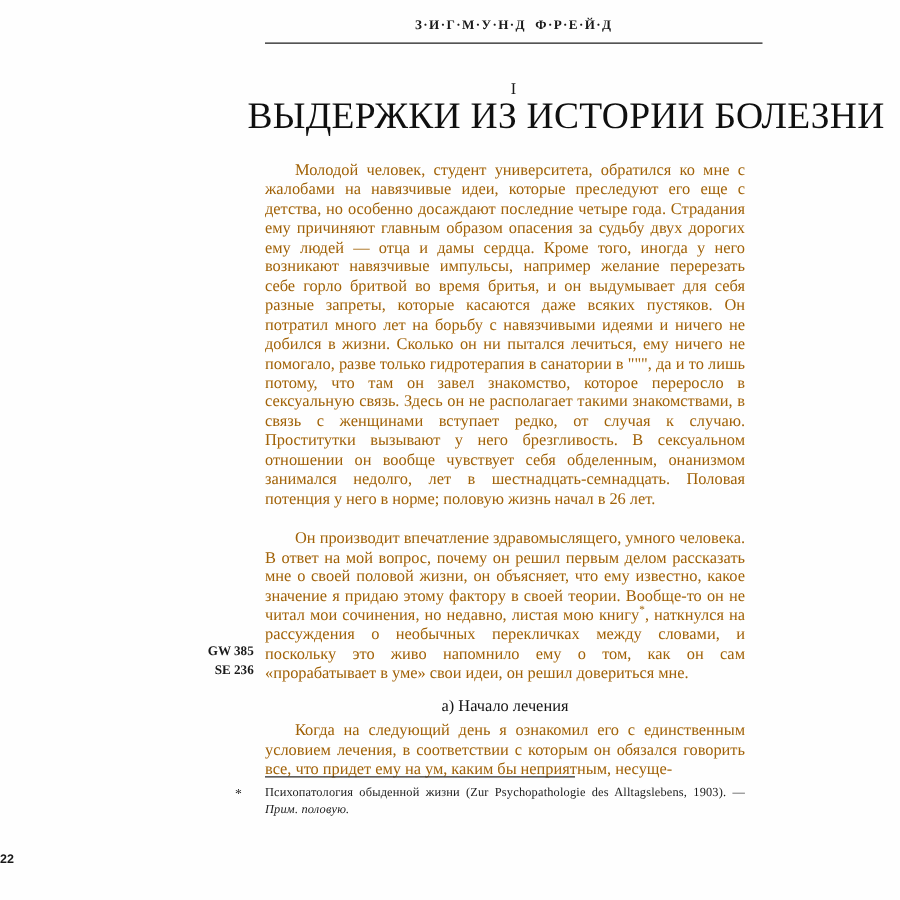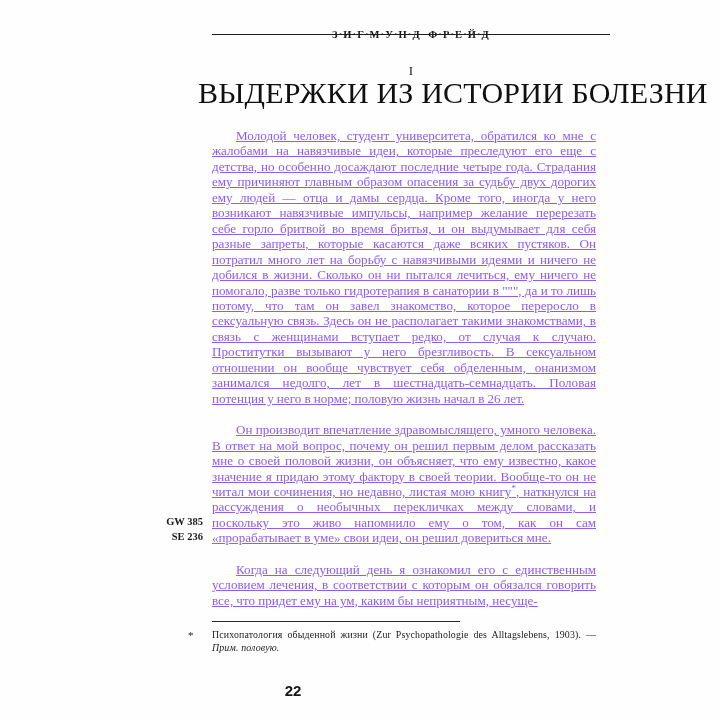--- a/index.html
+++ b/index.html
@@ -22,21 +22,21 @@
     inset: 0;
     width: 720px;
     height: 720px;
     background: #fefefe;
   }
 
   
   .running-head {
     position: absolute;
     left: 212px;
-    top: 28px;
+    top: 14px;
     width: 398px;
     text-align: center;
   }
   .running-head-text {
     font-family: "Liberation Serif", "DejaVu Serif", serif;
     font-size: 10.5px;
     font-weight: bold;
     letter-spacing: 1.1px;
     color: #1a1a1a;
     white-space: pre;
@@ -98,25 +98,24 @@
     left: 212px;
     top: 128px;
     width: 384px;
   }
   p.para {
     margin: 0;
     font-size: 13.1px;
     line-height: 15.45px;
     text-align: justify;
     text-indent: 24px;
-    color: #8b5cf6;
+    color: #a16207;
     -webkit-hyphens: none;
     hyphens: none;
     word-spacing: -0.1px;
-    text-decoration: underline;
   }
   p.para + p.para { margin-top: 16px; }
 
   .subheading {
     margin: 11px 0 4px 0;
     text-align: center;
     font-size: 13.1px;
     line-height: 15.45px;
     color: #131313;
   }
@@ -160,23 +159,22 @@
     letter-spacing: 0.15px;
   }
   .footnote .fn-body i { font-style: italic; }
 
   
   .folio {
     position: absolute;
     left: 0;
     top: 682px;
     width: 586px;
-    text-align: center;
     font-family: "Liberation Sans", "DejaVu Sans", sans-serif;
-    font-size: 15px;
+    font-size: 10px;
     font-weight: bold;
     color: #171717;
   }
 </style>
 </head>
 <body>
 
 <div class="page">
 
   <div class="running-head">
@@ -192,20 +190,21 @@
     <div>GW 385</div>
     <div>SE 236</div>
   </div>
 
   <div class="body-col">
 
     <p class="para">Молодой человек, студент университета, обратился ко мне с жалобами на навязчивые идеи, которые преследуют его еще с детства, но особенно досаждают последние четыре года. Страдания ему причиняют главным образом опасения за судьбу двух дорогих ему людей — отца и дамы сердца. Кроме того, иногда у него возникают навязчивые импульсы, например желание перерезать себе горло бритвой во время бритья, и он выдумывает для себя разные запреты, которые касаются даже всяких пустяков. Он потратил много лет на борьбу с навязчивыми идеями и ничего не добился в жизни. Сколько он ни пытался лечиться, ему ничего не помогало, разве только гидротерапия в санатории в """, да и то лишь потому, что там он завел знакомство, которое переросло в сексуальную связь. Здесь он не располагает такими знакомствами, в связь с женщинами вступает редко, от случая к случаю. Проститутки вызывают у него брезгливость. В сексуальном отношении он вообще чувствует себя обделенным, онанизмом занимался недолго, лет в шестнадцать-семнадцать. Половая потенция у него в норме; половую жизнь начал в 26 лет.</p>
 
     <p class="para"><span>Он производит впечатление здравомыслящего, умного человека. В ответ на мой вопрос, почему он решил первым делом рассказать мне о своей половой жизни, он объясняет, что ему известно, какое значение я придаю этому фактору в своей теории. Вообще-то он не читал мои сочинения, но недавно, листая мою книгу</span><sup class="fn-marker">*</sup><span>, наткнулся на рассуждения о необычных перекличках между словами, и поскольку это живо напомнило ему о том, как он сам «прорабатывает в уме» свои идеи, он решил довериться мне.</span></p>
 
+    <p class="subheading">а) Начало лечения</p>
 
     <p class="para">Когда на следующий день я ознакомил его с единственным условием лечения, в соответствии с которым он обязался говорить все, что придет ему на ум, каким бы неприятным, несуще-</p>
 
   </div>
 
   <div class="fn-rule"></div>
 
   <div class="footnote">
     <span class="fn-star">*</span>
     <span class="fn-body"><span>Психопатология обыденной жизни (Zur Psychopathologie des Alltagslebens, 1903). — </span><i>Прим. половую.</i></span>

